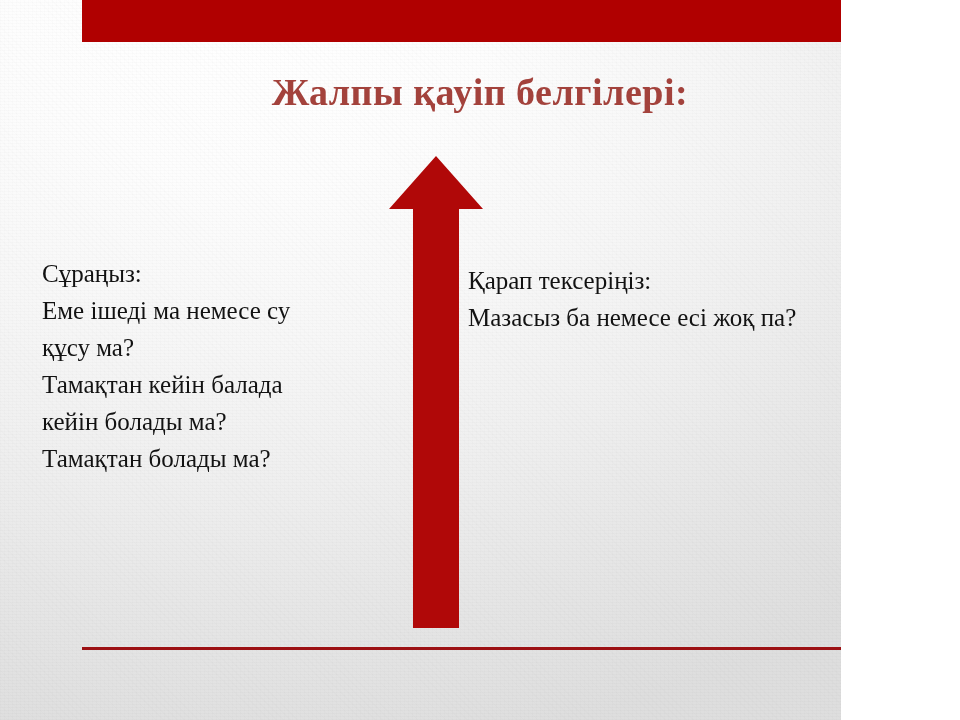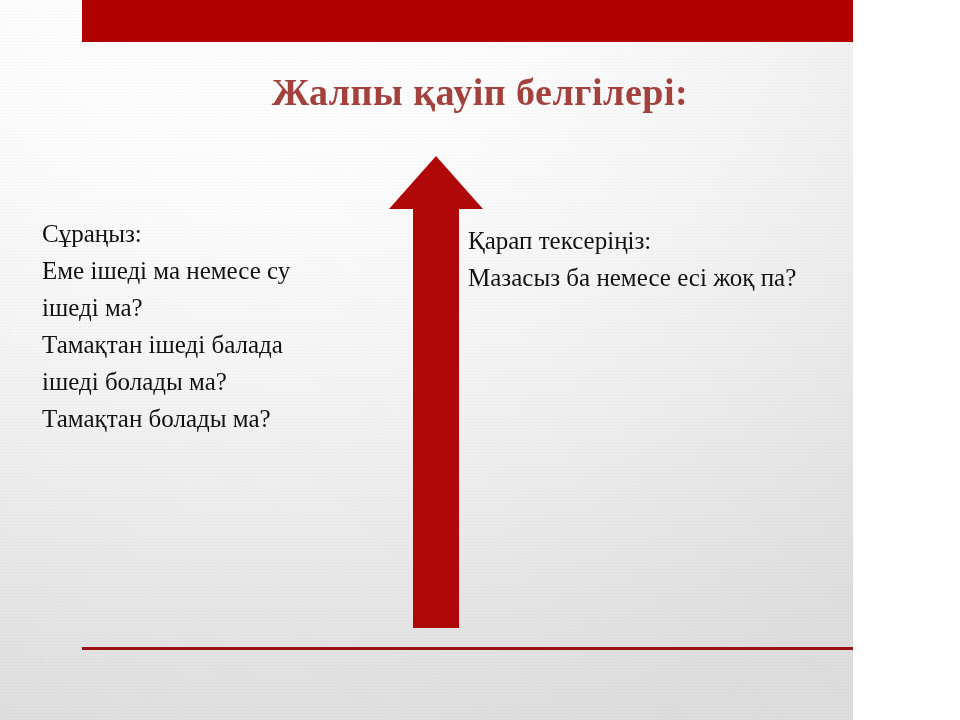--- a/index.html
+++ b/index.html
@@ -20,21 +20,20 @@
     height: 720px;
     background:
       radial-gradient(120% 105% at 30% 0%,
           #ffffff 0%,
           #fdfdfd 24%,
           #f7f7f7 45%,
           #efefef 64%,
           #e6e6e6 82%,
           #dedede 100%);
     overflow: hidden;
-    padding-left: 12px;
   }
 
   
   .texture {
     position: absolute;
     inset: 0;
     pointer-events: none;
     opacity: .55;
     background-image:
       repeating-linear-gradient(0deg,
@@ -73,20 +72,21 @@
     line-height: 48px;
     white-space: nowrap;
   }
 
   
   .text-block {
     position: absolute;
     color: #121212;
     font-size: 25px;
     line-height: 37px;
+    margin-top: 40px;
   }
   .text-block .line { white-space: nowrap; }
 
   #left-block {
     left: 42px;
     top: 215px;
     width: 360px;
   }
   #right-block {
     left: 468px;
@@ -121,23 +121,23 @@
 
   <div class="texture"></div>
 
   <div class="top-banner"></div>
 
   <div class="title">Жалпы қауіп белгілері:</div>
 
   <div class="text-block" id="left-block">
     <div class="line">Сұраңыз:</div>
     <div class="line">Еме ішеді ма немесе су</div>
-    <div class="line">ішеді ма?</div>
-    <div class="line">Тамақтан ішеді балада</div>
-    <div class="line">ішеді болады ма?</div>
+    <div class="line">құсу ма?</div>
+    <div class="line">Тамақтан кейін балада</div>
+    <div class="line">кейін болады ма?</div>
     <div class="line">Тамақтан болады ма?</div>
   </div>
 
   <div class="arrow">
     <svg width="96" height="474" viewBox="0 0 96 474" xmlns="http://www.w3.org/2000/svg">
       <polygon points="48,0 95,53 71,53 71,472 25,472 25,53 1,53" fill="#b00808"></polygon>
     </svg>
   </div>
 
   <div class="text-block" id="right-block">

